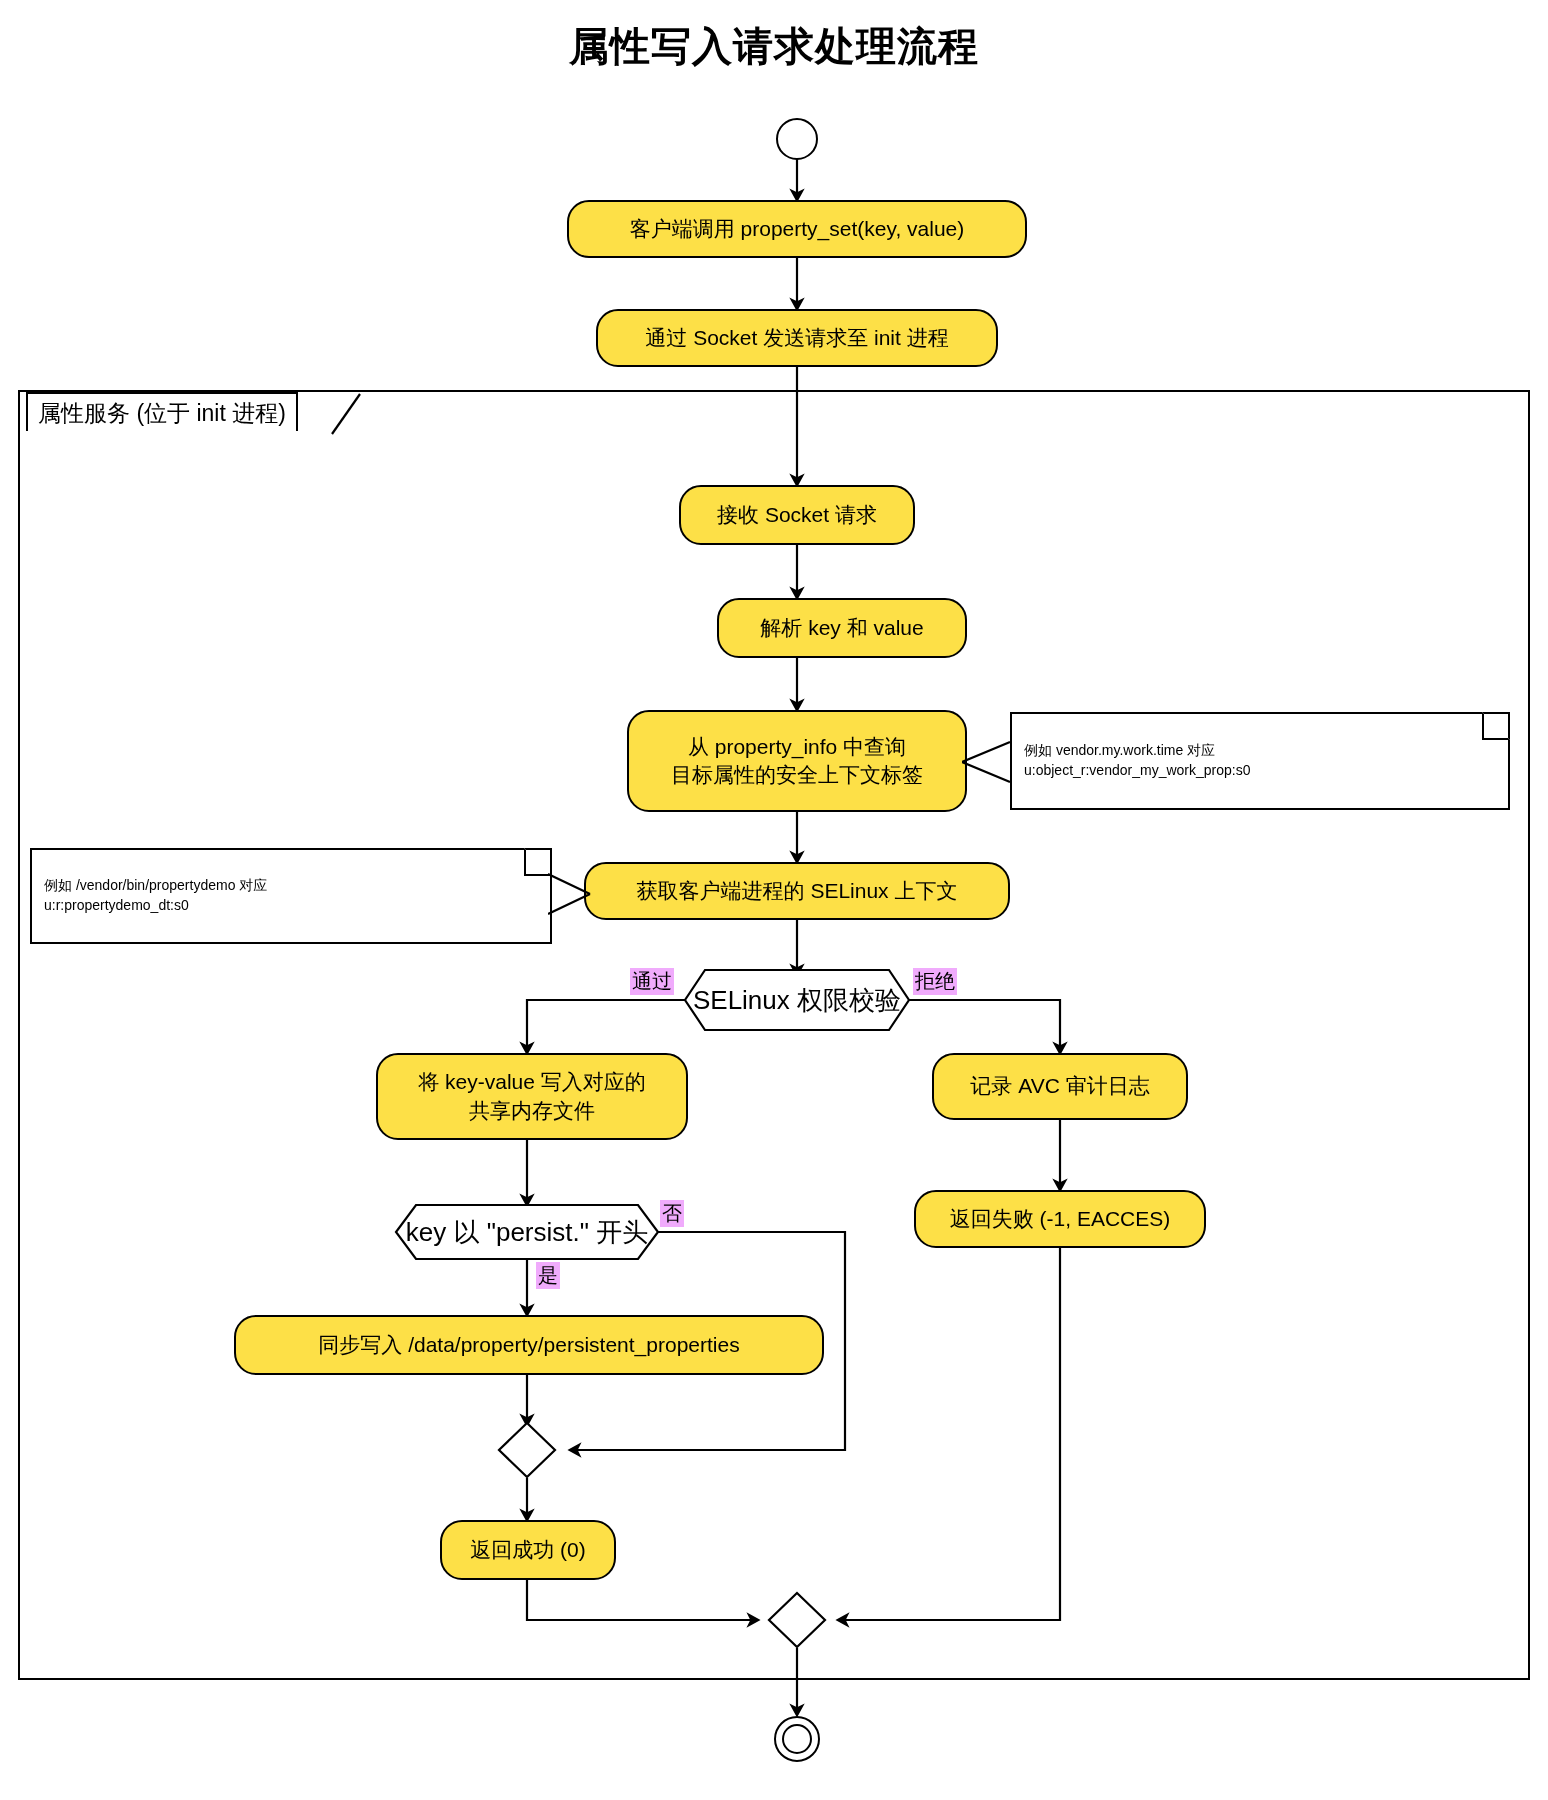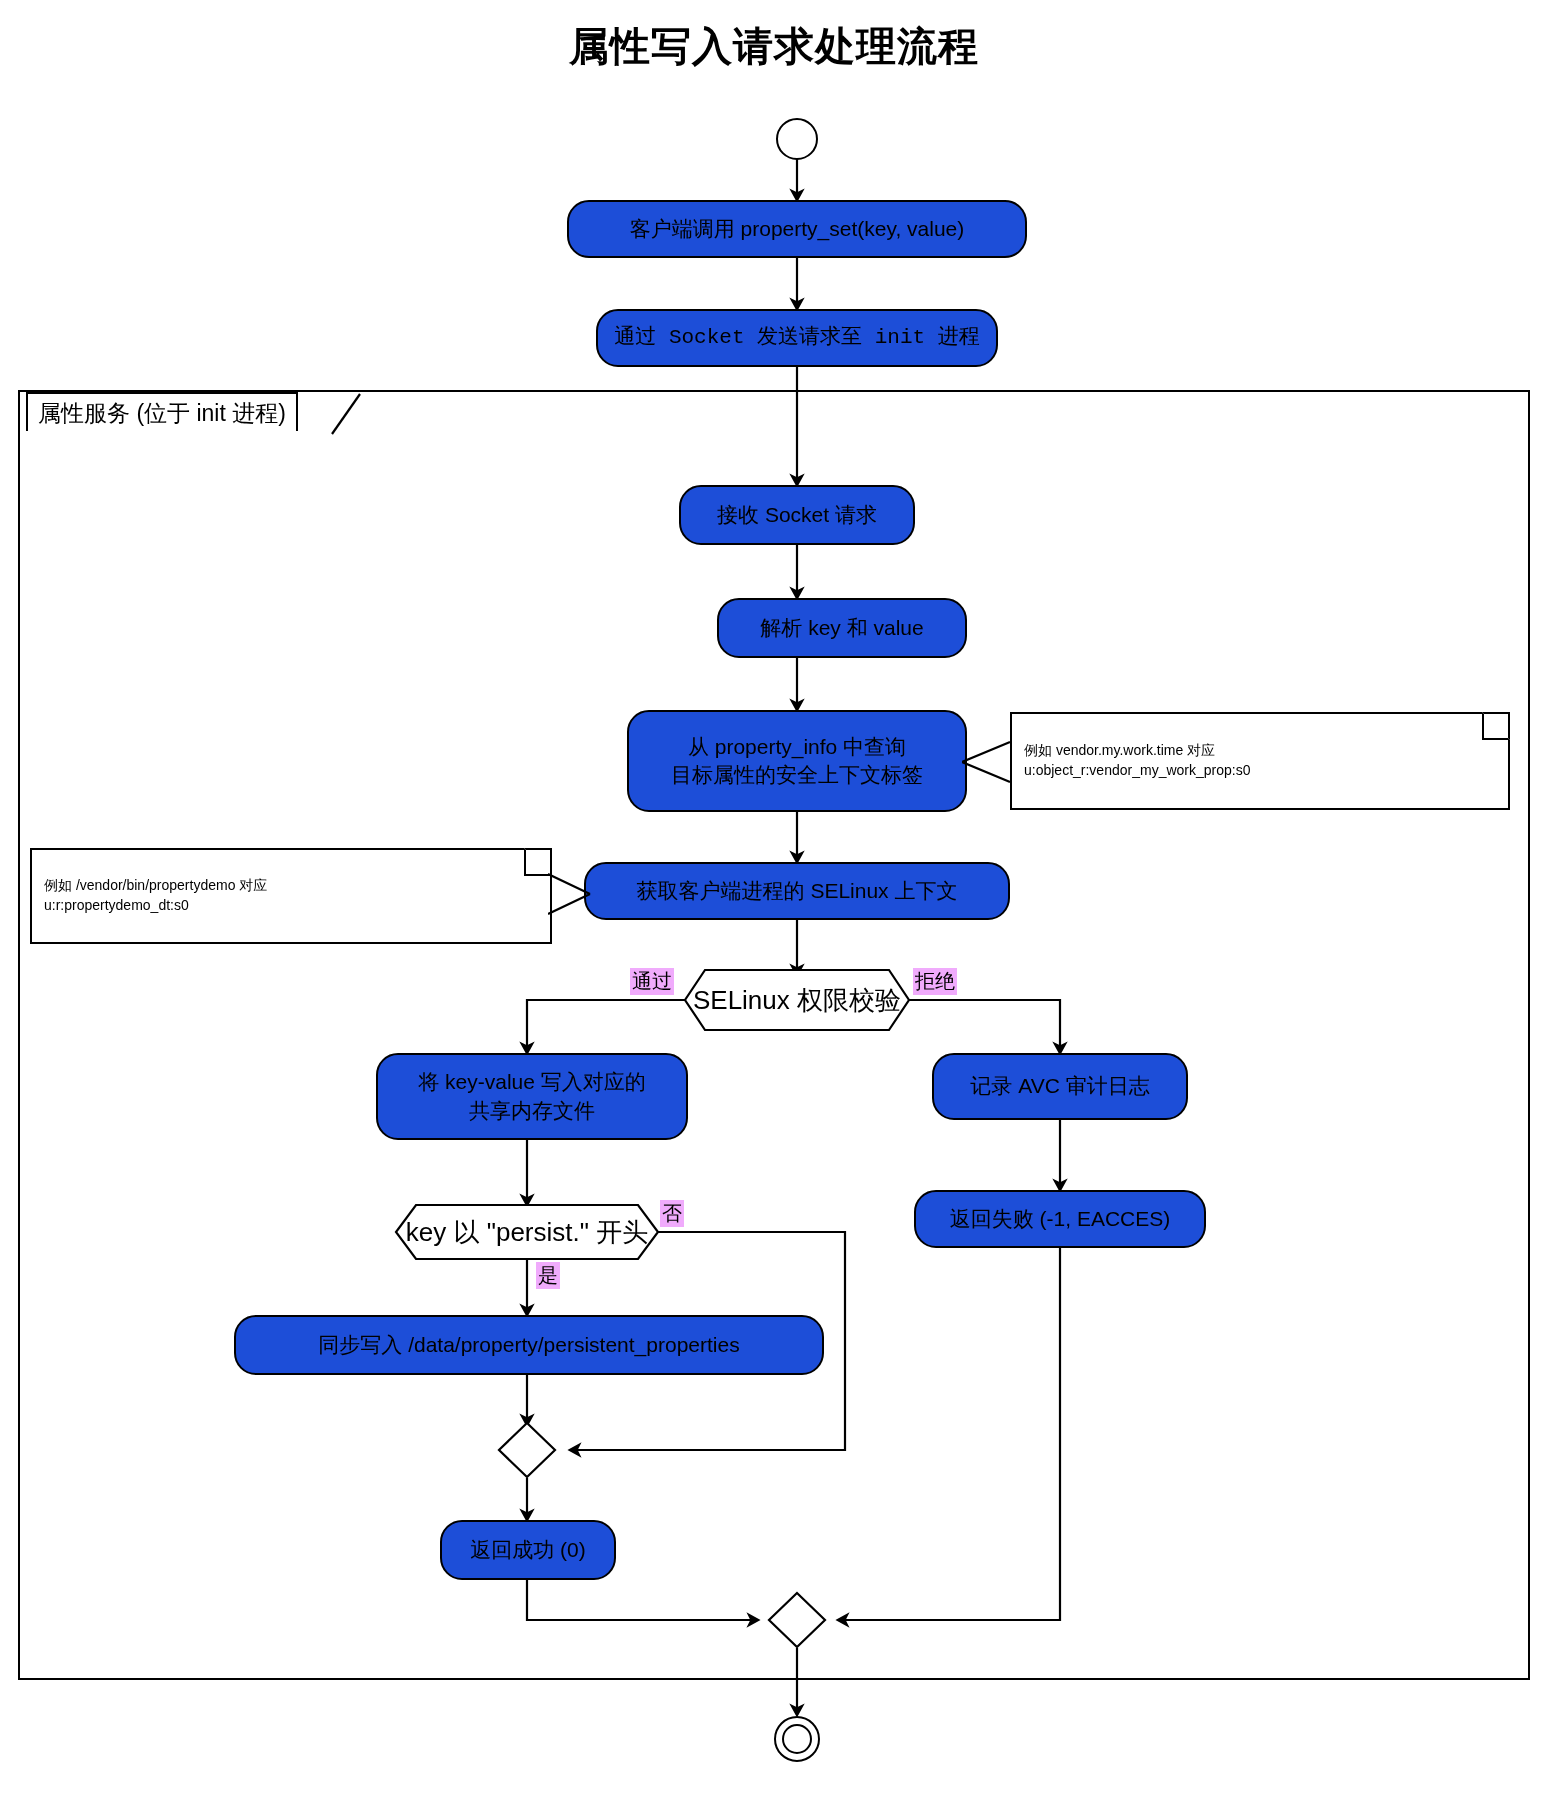--- a/index.html
+++ b/index.html
@@ -38,21 +38,21 @@
     line-height: 1.2;
   }
   
   .node {
     position: absolute;
     box-sizing: border-box;
     display: flex;
     align-items: center;
     justify-content: center;
     text-align: center;
-    background: #1d4ed8;
+    background: #fde047;
     border: 2px solid #000000;
     font-size: 21px;
     line-height: 1.35;
     white-space: pre-line;
     padding: 4px 14px;
   }
   .node.round {
     border-radius: 22px;
   }
   .note {
@@ -187,21 +187,21 @@
   <svg style="position:absolute; left:330px; top:392px; width:44px; height:44px;">
     <path d="M 2,42 L 30,2" stroke="#000000" stroke-width="2.2" fill="none"></path>
   </svg>
 
   <div class="circlenode" style="left:776px; top:118px; width:42px; height:42px;"></div>
 
   <div class="node round" style="left:567px; top:200px; width:460px; height:58px;">
     <span>客户端调用 property_set(key, value)</span>
   </div>
 
-  <div class="node round" style="left:596px; top:309px; width:402px; height:58px;font-family:Liberation Mono, monospace;">
+  <div class="node round" style="left:596px; top:309px; width:402px; height:58px;">
     <span>通过 Socket 发送请求至 init 进程</span>
   </div>
 
   <div class="node round" style="left:679px; top:485px; width:236px; height:60px;">
     <span>接收 Socket 请求</span>
   </div>
 
   <div class="node round" style="left:672px; top:598px; width:250px; height:60px;margin-left:45px;">
     <span>解析 key 和 value</span>
   </div>

